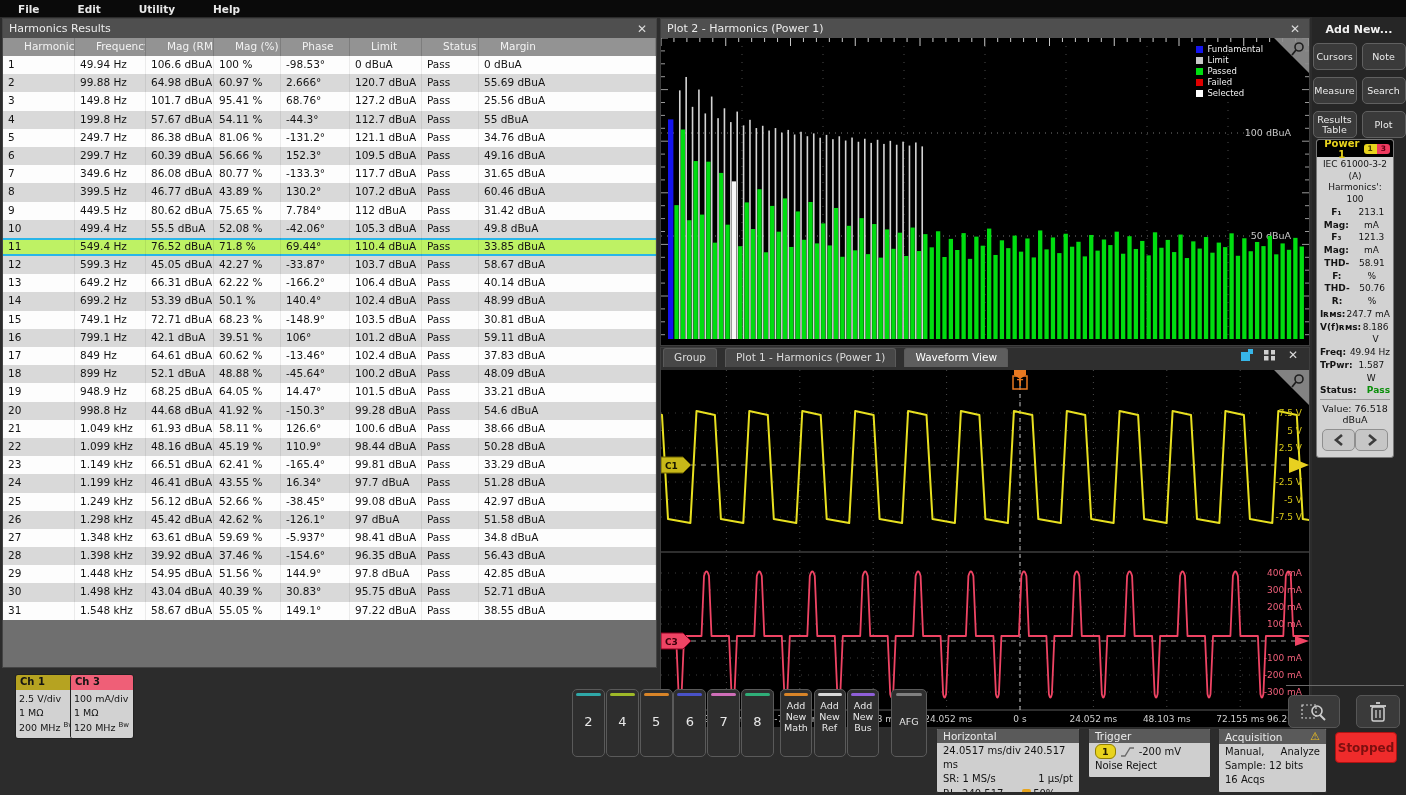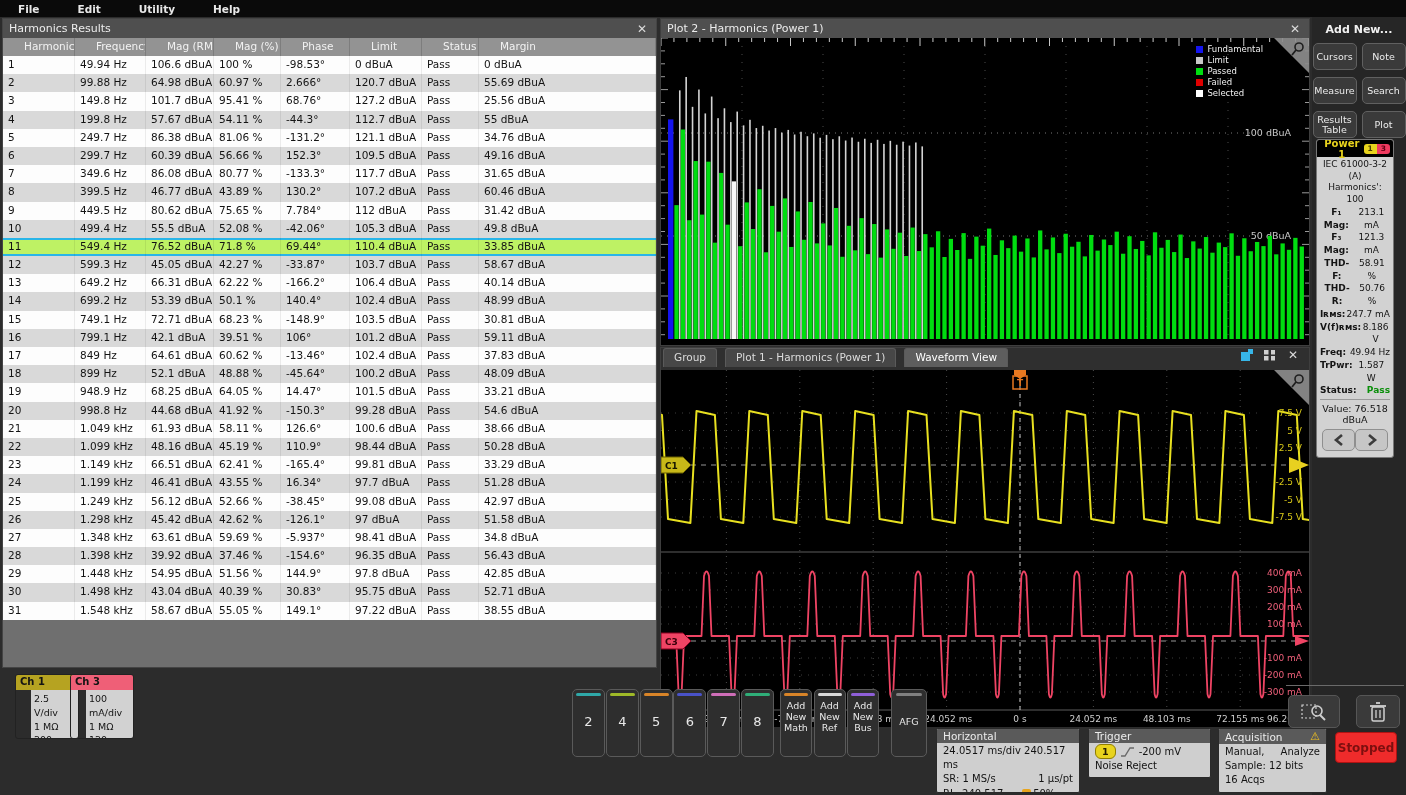--- a/index.html
+++ b/index.html
@@ -70,21 +70,21 @@
   .pass{color:#0a8f0a;font-weight:bold;}
   .ppvalue{border-top:1px solid #9a9a9a;margin-top:2px;padding-top:3px;color:#141414;font-size:9.5px;}
   .pparrows{display:flex;justify-content:space-between;padding:4px 2px 4px;}
   .abtn{width:37px;height:22px;background:#c6c6c6;border:1px solid #8f8f8f;border-radius:5px;display:flex;align-items:center;justify-content:center;cursor:pointer;}
   .sb-bottom-rule{position:absolute;left:-26px;top:668px;width:118px;border-top:1px solid #6a6a6a;}
   .iconbtn{position:absolute;width:52px;height:33px;background:#3a3a3a;border:1px solid #565656;border-radius:5px;display:flex;align-items:center;justify-content:center;cursor:pointer;}
 
   
   .chbadge{position:absolute;width:64px;height:65px;border-radius:3px;overflow:hidden;border:1px solid #222;}
   .chhead{height:15px;font-size:10px;font-weight:bold;color:#141414;padding:1px 4px;}
-  .chbody{background:#d2d2d2;height:50px;padding:2px 3px;color:#141414;font-size:9.5px;line-height:1.45;margin-left:15px;}
+  .chbody{background:#d2d2d2;height:50px;padding:2px 3px;color:#141414;font-size:9.5px;line-height:1.45;}
   .bw{font-size:7px;vertical-align:super;}
   .chanbtn{position:absolute;width:33px;height:68px;background:#2e2e2e;border:1px solid #5a5a5a;border-radius:5px;cursor:pointer;}
   .chanbtn .stripe{position:absolute;left:3px;right:3px;top:3px;height:3px;border-radius:2px;}
   .chanbtn .cl{position:absolute;left:0;right:0;top:24px;text-align:center;color:#e8e8e8;font-size:13px;}
   .addbtn{position:absolute;width:32px;height:68px;background:#2e2e2e;border:1px solid #5a5a5a;border-radius:5px;cursor:pointer;}
   .addbtn .al{position:absolute;left:0;right:0;top:11px;text-align:center;color:#e8e8e8;font-size:9.5px;line-height:1.15;white-space:pre-line;}
   .statpanel{position:absolute;background:#cfcfcf;border:1px solid #2a2a2a;border-radius:2px;overflow:hidden;}
   .sphead{background:#5a5a5a;color:#ececec;font-size:10.5px;padding:1px 6px;display:flex;align-items:center;}
   .spbody{padding:1px 6px 2px;color:#131313;font-size:10px;line-height:1.42;}
   .sprow{display:flex;justify-content:space-between;align-items:center;}

